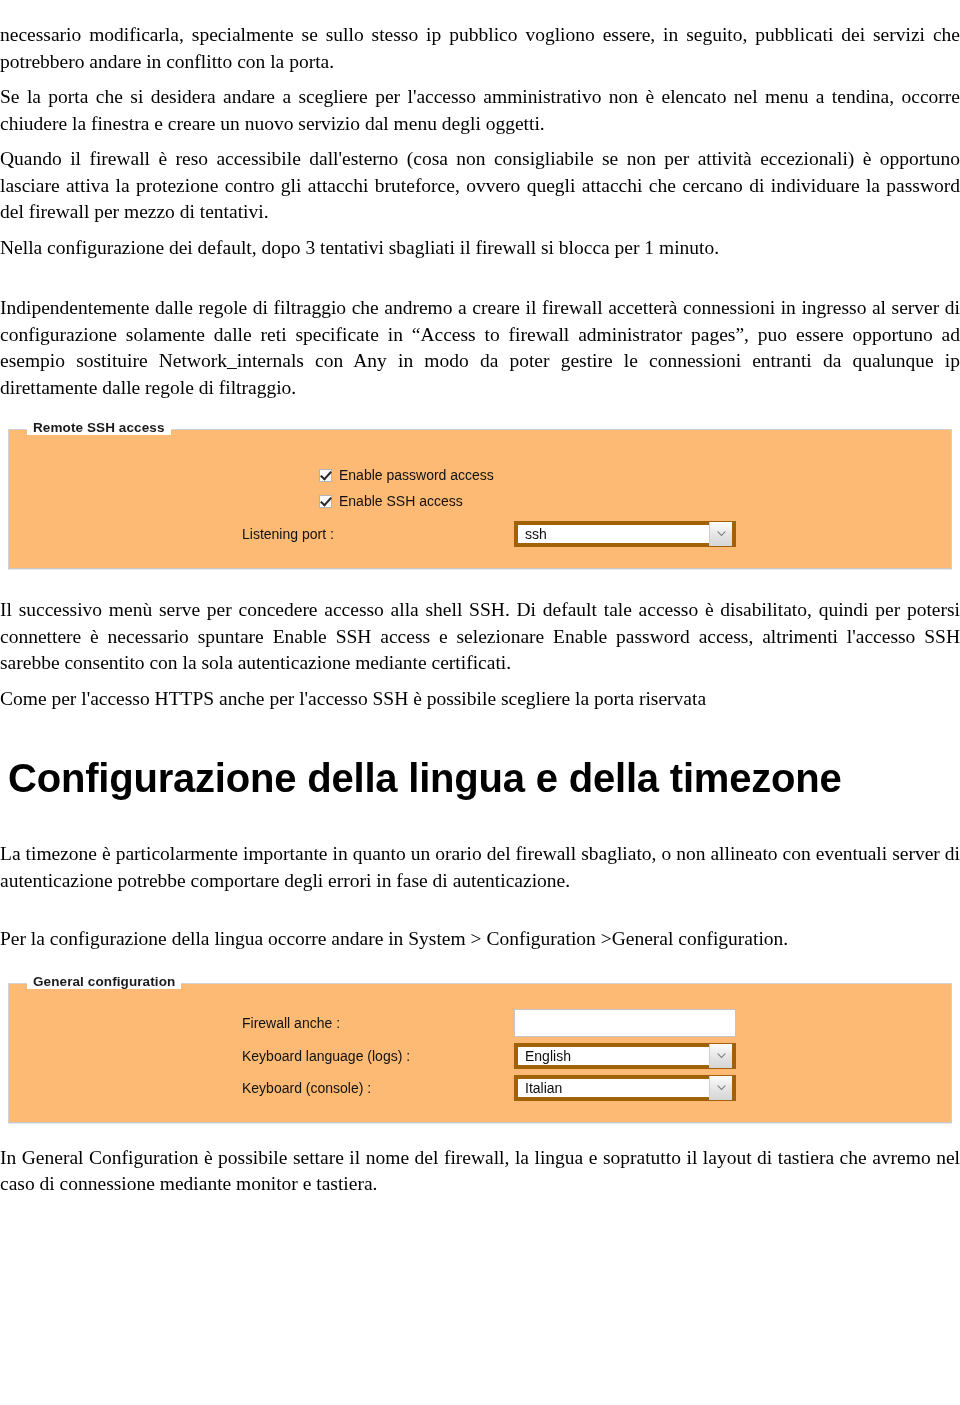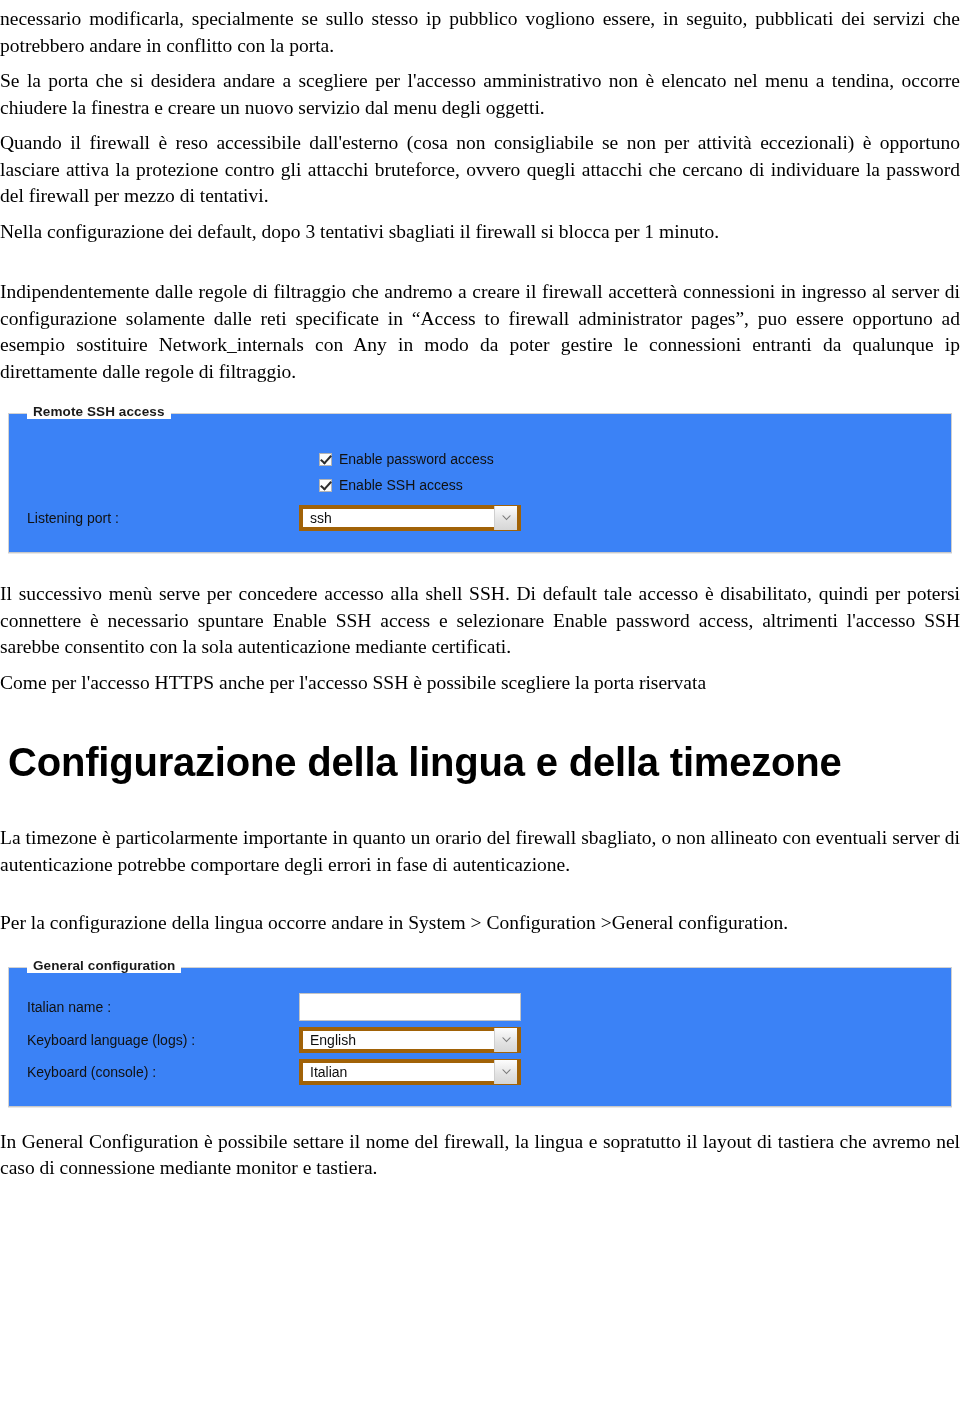--- a/index.html
+++ b/index.html
@@ -13,20 +13,21 @@
     font-family: "Liberation Serif", "DejaVu Serif", serif;
     color: #000000;
     overflow: hidden;
   }
   .page {
     position: relative;
     width: 960px;
     height: 1031px;
     padding: 0;
     box-sizing: border-box;
+    margin-top: 16px;
   }
   .body-text {
     font-family: "Liberation Serif", "DejaVu Serif", serif;
     font-size: 19.5px;
     line-height: 26.5px;
     text-align: justify;
     color: #000;
     margin: 0 8px 0 8px;
     -webkit-font-smoothing: none;
   }
@@ -43,21 +44,21 @@
     font-weight: bold;
     line-height: 36px;
     letter-spacing: -0.2px;
     margin: 0 8px;
     color: #000;
   }
 
   
   .ui-shot {
     margin: 0 8px;
-    background: #3b82f6;
+    background: #fdba74;
     border: 1px solid #d2d2d2;
     border-right-color: #cfcfcf;
     border-bottom-color: #c9c9c9;
     box-shadow: 0 1px 0 #e8e8e8;
     position: relative;
     box-sizing: border-box;
     font-family: "Liberation Sans", "DejaVu Sans", sans-serif;
   }
   .ui-legend {
     position: absolute;
@@ -72,20 +73,21 @@
     white-space: nowrap;
   }
   .ui-inner {
     padding: 30px 0 14px 0;
   }
   .form-row {
     display: flex;
     align-items: center;
     min-height: 28px;
     padding: 0;
+    justify-content: center;
   }
   .form-label {
     width: 290px;
     padding-left: 18px;
     box-sizing: border-box;
     font-size: 14px;
     color: #111;
     font-family: "Liberation Sans", "DejaVu Sans", sans-serif;
     white-space: nowrap;
   }
@@ -227,21 +229,21 @@
   <div style="height:32px"></div>
 
   <p class="body-text para">Per la configurazione della lingua occorre andare in System &gt; Configuration &gt;General configuration.</p>
 
   <div style="height:30px"></div>
 
   <div class="ui-shot" style="height:140px;">
     <span class="ui-legend">General configuration</span>
     <div class="ui-inner" style="padding-top:22px;">
       <div class="form-row" style="min-height:34px;">
-        <div class="form-label">Italian name :</div>
+        <div class="form-label">Firewall anche :</div>
         <div class="txtfield" title=""></div>
       </div>
       <div class="form-row" style="min-height:32px;">
         <div class="form-label">Keyboard language (logs) :</div>
         <div class="sel">
           <span class="sel-value">English</span>
           <span class="sel-btn">
             <svg width="11" height="8" viewBox="0 0 11 8" aria-hidden="true">
               <path d="M1 1.5 L5.5 6.2 L10 1.5 L8.6 1.5 L5.5 4.7 L2.4 1.5 Z" fill="#7a7a7a"></path>
             </svg>

